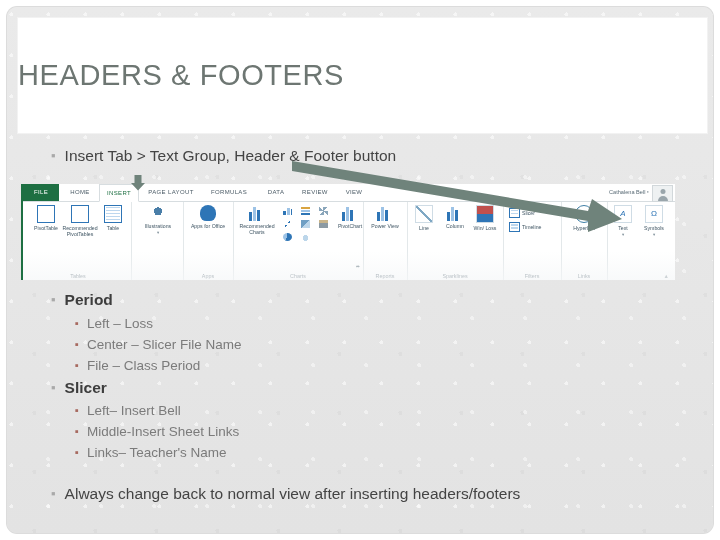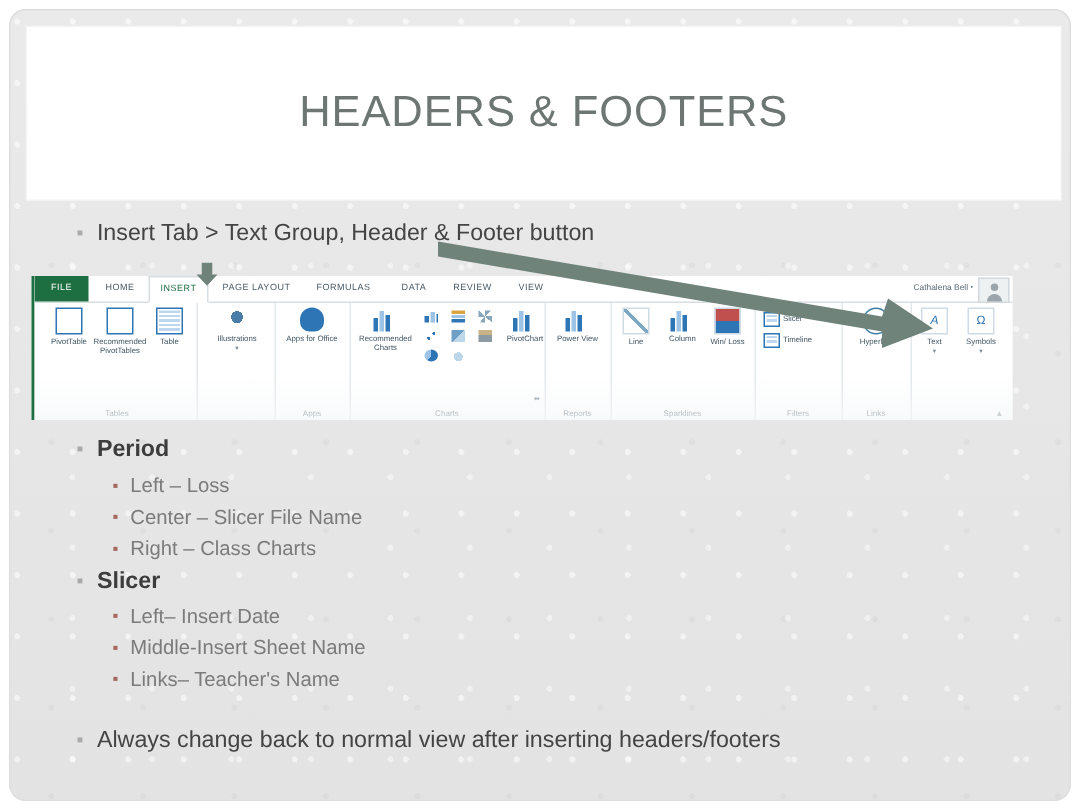--- a/index.html
+++ b/index.html
@@ -24,21 +24,21 @@
       radial-gradient(circle at 78% 62%, rgba(255,255,255,.45) 0 2px, transparent 2px),
       radial-gradient(circle at 45% 88%, rgba(0,0,0,.03) 0 2px, transparent 2px),
       linear-gradient(180deg,#eaeaea 0%,#e6e6e6 55%,#e3e3e3 100%);
     background-size:37px 41px,53px 47px,61px 59px,100% 100%;
   }
   
   #title-box{
     position:absolute;left:11px;top:11px;width:689px;height:115px;
     background:#ffffff;
     box-shadow:0 0 0 1px #f2f2f2;
-    display:flex;align-items:center;justify-content:center;
+    display:flex;align-items:center;justify-content:flex-start;
   }
   #title-text{
     font-size:29px;
     letter-spacing:.6px;
     color:#6d7672;
     font-weight:400;
     white-space:nowrap;
   }
   
   .l1{
@@ -329,34 +329,34 @@
   <div class="l2" style="left:68px;top:309px;">
     <span class="bul">▪</span>
     <span class="txt">Left – Loss</span>
   </div>
   <div class="l2" style="left:68px;top:330px;">
     <span class="bul">▪</span>
     <span class="txt">Center – Slicer File Name</span>
   </div>
   <div class="l2" style="left:68px;top:351px;">
     <span class="bul">▪</span>
-    <span class="txt">Right – Class Charts</span>
+    <span class="txt">File – Class Period</span>
   </div>
 
   <div class="l1 bold" style="left:44px;top:372px;">
     <span class="bul">▪</span>
     <span class="txt">Slicer</span>
   </div>
   <div class="l2" style="left:68px;top:396px;">
     <span class="bul">▪</span>
-    <span class="txt">Left– Insert Date</span>
+    <span class="txt">Left– Insert Bell</span>
   </div>
   <div class="l2" style="left:68px;top:417px;">
     <span class="bul">▪</span>
-    <span class="txt">Middle-Insert Sheet Name</span>
+    <span class="txt">Middle-Insert Sheet Links</span>
   </div>
   <div class="l2" style="left:68px;top:438px;">
     <span class="bul">▪</span>
     <span class="txt">Links– Teacher's Name</span>
   </div>
 
   <div class="l1" style="left:44px;top:478px;">
     <span class="bul">▪</span>
     <span class="txt">Always change back to normal view after inserting headers/footers</span>
   </div>

